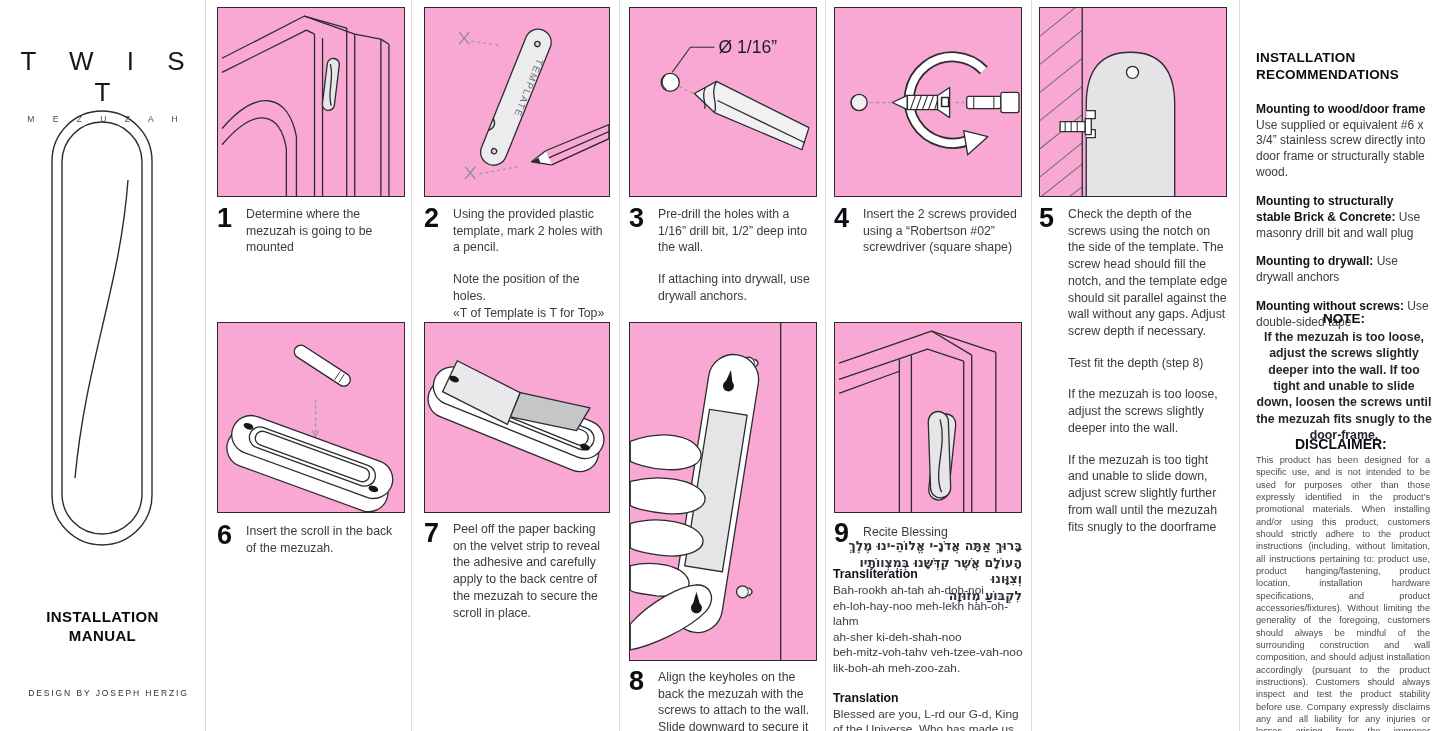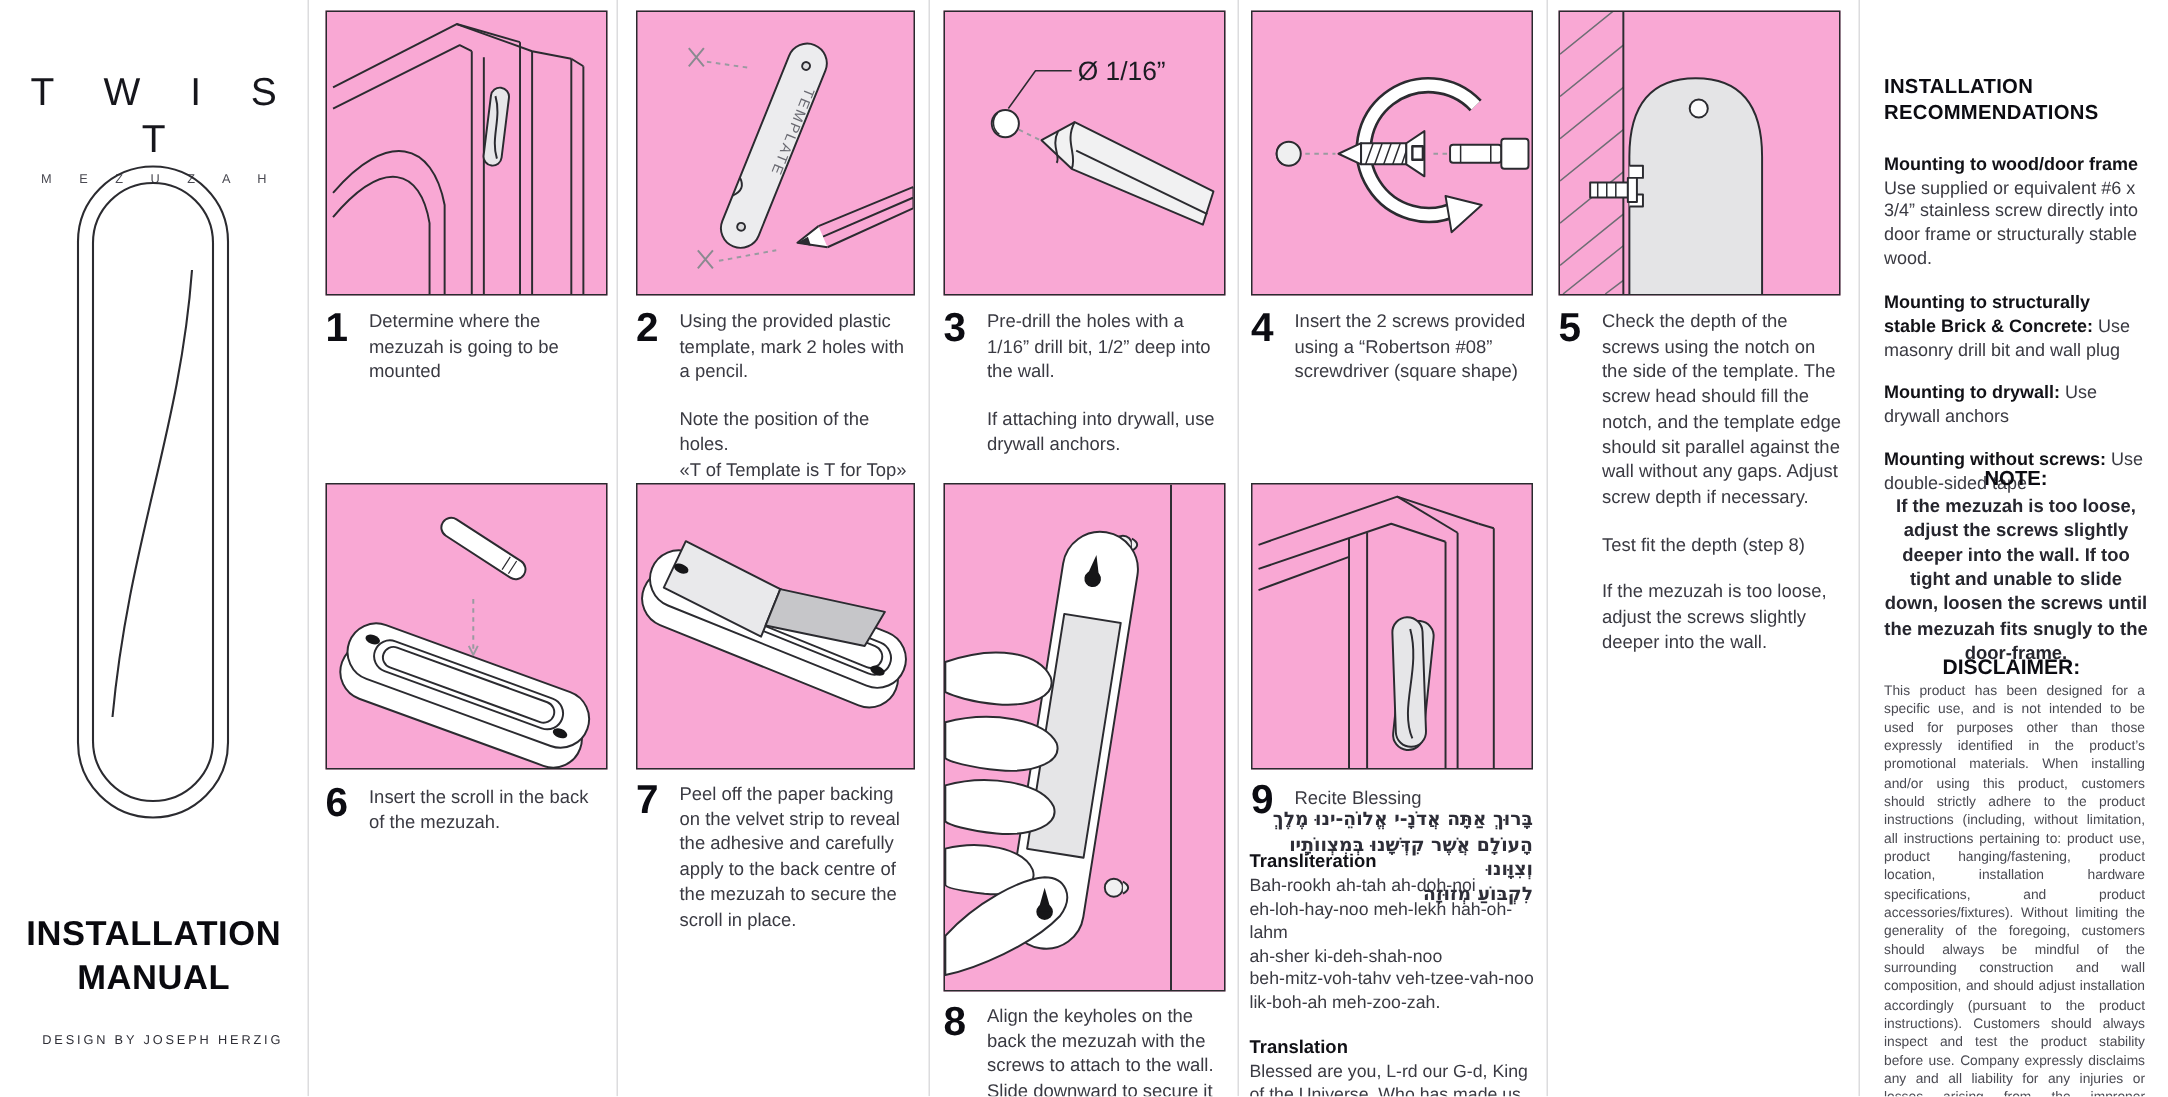--- a/index.html
+++ b/index.html
@@ -11,21 +11,21 @@
   svg text{font-family:"Liberation Sans",sans-serif;}
   .step{position:absolute;display:flex;gap:9px;}
   .num{font-weight:bold;font-size:27px;line-height:0.95;color:#0c0c12;min-width:20px;}
   .stext{font-size:12.3px;line-height:1.36;color:#3a3a42;}
   .stext p{margin:0 0 15px 0;}
   .stext p.tight{margin:0;}
   
   .brand{position:absolute;left:0;top:0;width:205px;height:731px;text-align:center;}
   .logo-title{margin-top:46px;font-size:26px;letter-spacing:13px;color:#16161c;padding-left:13px;}
   .logo-sub{margin-top:6px;font-size:8.5px;letter-spacing:8px;color:#4a4a52;padding-left:8px;}
-  .manual-title{position:absolute;left:0;right:0;top:608px;font-weight:bold;font-size:23px;line-height:1.25;color:#0a0a0f;letter-spacing:0.4px;}
+  .manual-title{position:absolute;left:0;right:0;top:608px;font-weight:bold;font-size:15px;line-height:1.25;color:#0a0a0f;letter-spacing:0.4px;}
   .credit{position:absolute;left:0;right:0;top:688px;font-size:8.5px;letter-spacing:1.9px;color:#2e2e36;margin-left:12px;}
   .twist-shape{position:absolute;left:40px;top:108px;}
   
   .hebrew{position:absolute;left:845px;top:538px;width:177px;direction:rtl;text-align:right;
           font-size:12.5px;font-weight:bold;line-height:1.32;color:#2e2e38;font-family:"DejaVu Sans","Liberation Sans",sans-serif;}
   .blessing-block{position:absolute;left:833px;top:566px;width:196px;font-size:11.8px;line-height:1.32;color:#3a3a42;}
   .blessing-block .bh{font-weight:bold;color:#111116;font-size:12.3px;margin:0 0 1px 0;}
   .blessing-block .translation-title{margin-top:13px;}
   .blessing-block p{margin:0;}
   
@@ -169,21 +169,21 @@
         <path d="M120,94 H130" stroke-dasharray="3 3" stroke="#9a9aa0"></path>
         <rect x="131" y="88" width="34" height="12" rx="2" fill="#fff"></rect>
         <path d="M138,88 v12 M158,88 v12" stroke-width="1"></path>
         <rect x="165" y="84" width="18" height="20" rx="2" fill="#fff"></rect>
       </g>
     </svg>
   </div>
   <div class="step" style="left:834px;top:206px;width:188px">
     <div class="num">4</div>
     <div class="stext" style="width:160px">
-      <p class="tight">Insert the 2 screws provided using a “Robertson #08” screwdriver (square shape)</p>
+      <p class="tight">Insert the 2 screws provided using a “Robertson #02” screwdriver (square shape)</p>
     </div>
   </div>
 
   <div class="illus" style="left:1039px;top:7px;width:188px;height:190px">
     <svg viewBox="0 0 185 187">
       <g fill="none" stroke="#6e6e74" stroke-width="1">
         <path d="M0,28 L42,-6 M0,56 L42,22 M0,84 L42,50 M0,112 L42,78 M0,140 L42,106 M0,168 L42,134 M2,187 L42,155 M30,187 L42,178"></path>
       </g>
       <g fill="none" stroke="#2b2b30" stroke-width="1.3" stroke-linejoin="round">
         <path d="M42,0 V187"></path>
@@ -195,20 +195,21 @@
         <rect x="45" y="110" width="6" height="16" fill="#fff"></rect>
       </g>
     </svg>
   </div>
   <div class="step" style="left:1039px;top:206px;width:190px">
     <div class="num">5</div>
     <div class="stext" style="width:162px">
       <p>Check the depth of the screws using the notch on the side of the template. The screw head should fill the notch, and the template edge should sit parallel against the wall without any gaps. Adjust screw depth if necessary.</p>
       <p>Test fit the depth (step 8)</p>
       <p>If the mezuzah is too loose, adjust the screws slightly deeper into the wall.</p>
+      <p class="tight">If the mezuzah is too tight and unable to slide down, adjust screw slightly further from wall until the mezuzah fits snugly to the doorframe</p>
     </div>
   </div>
 
   <div class="illus" style="left:217px;top:322px;width:188px;height:191px">
     <svg viewBox="0 0 185 188">
       <g fill="none" stroke="#2b2b30" stroke-width="1.3" stroke-linejoin="round">
         <g transform="rotate(33 104 42)">
           <rect x="72" y="36" width="64" height="13" rx="6.5" fill="#fff"></rect>
           <path d="M122,37.5 v10 M127,37.5 v10" stroke-width="0.8"></path>
         </g>

